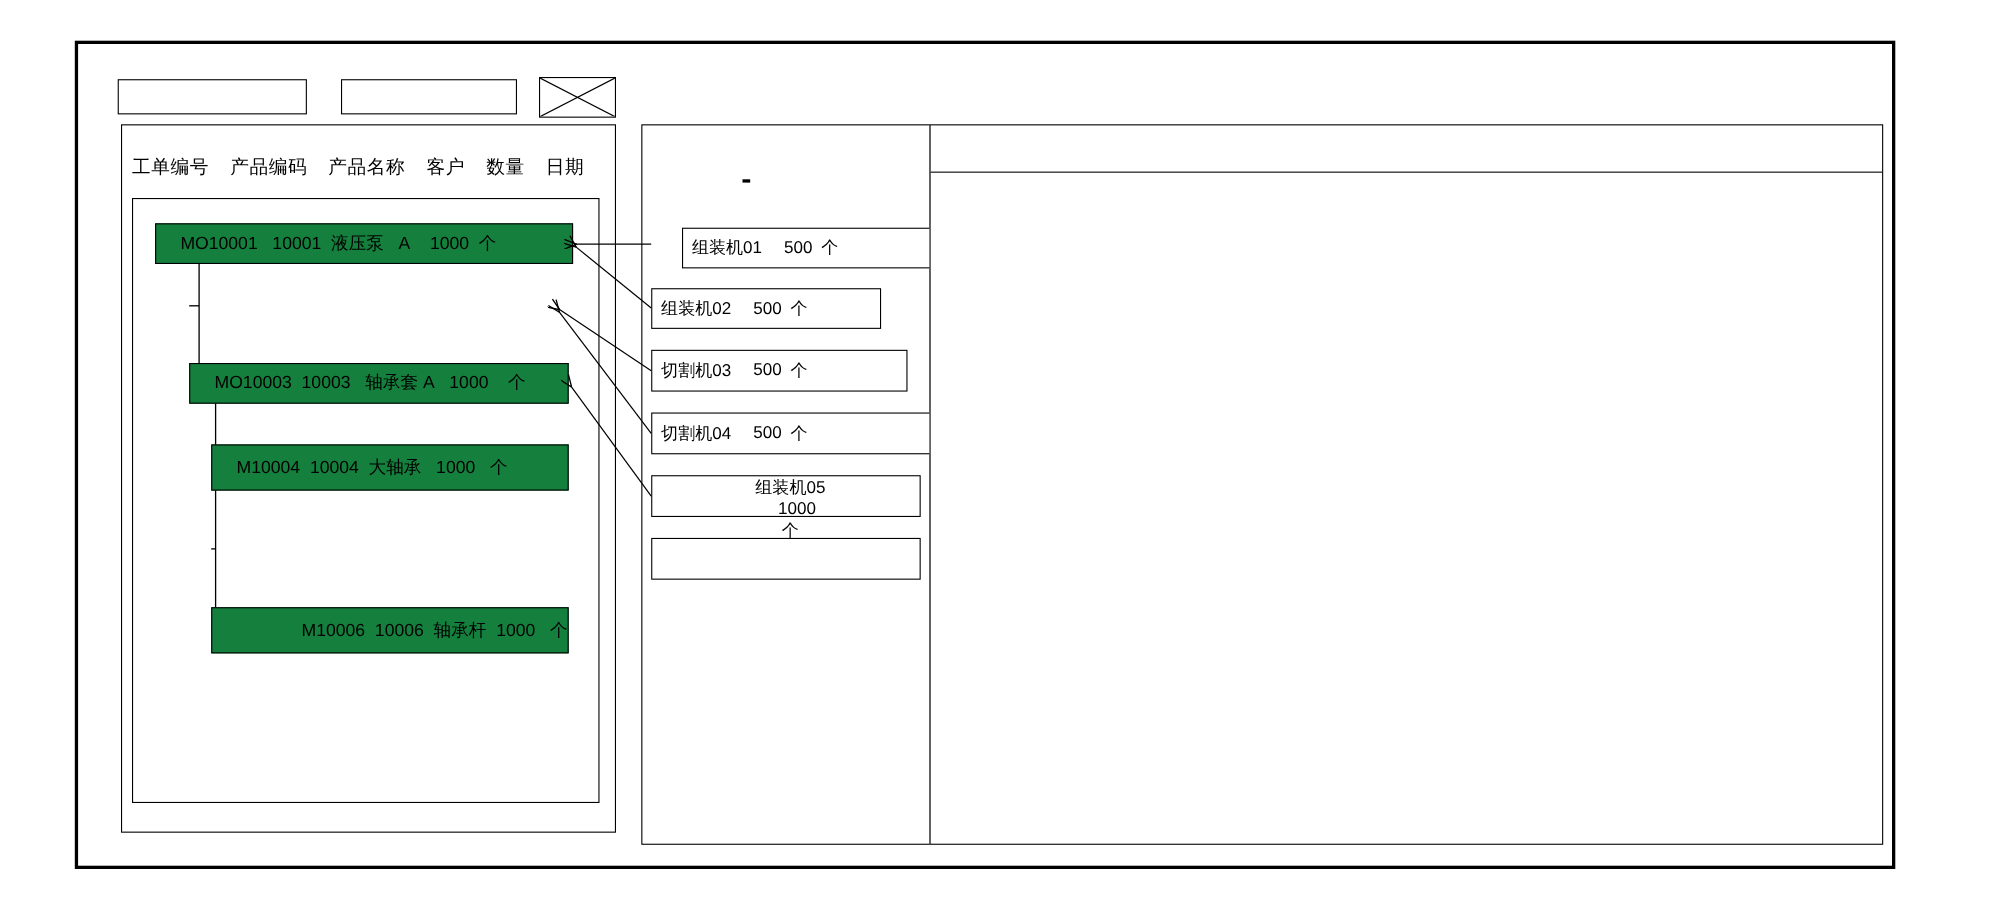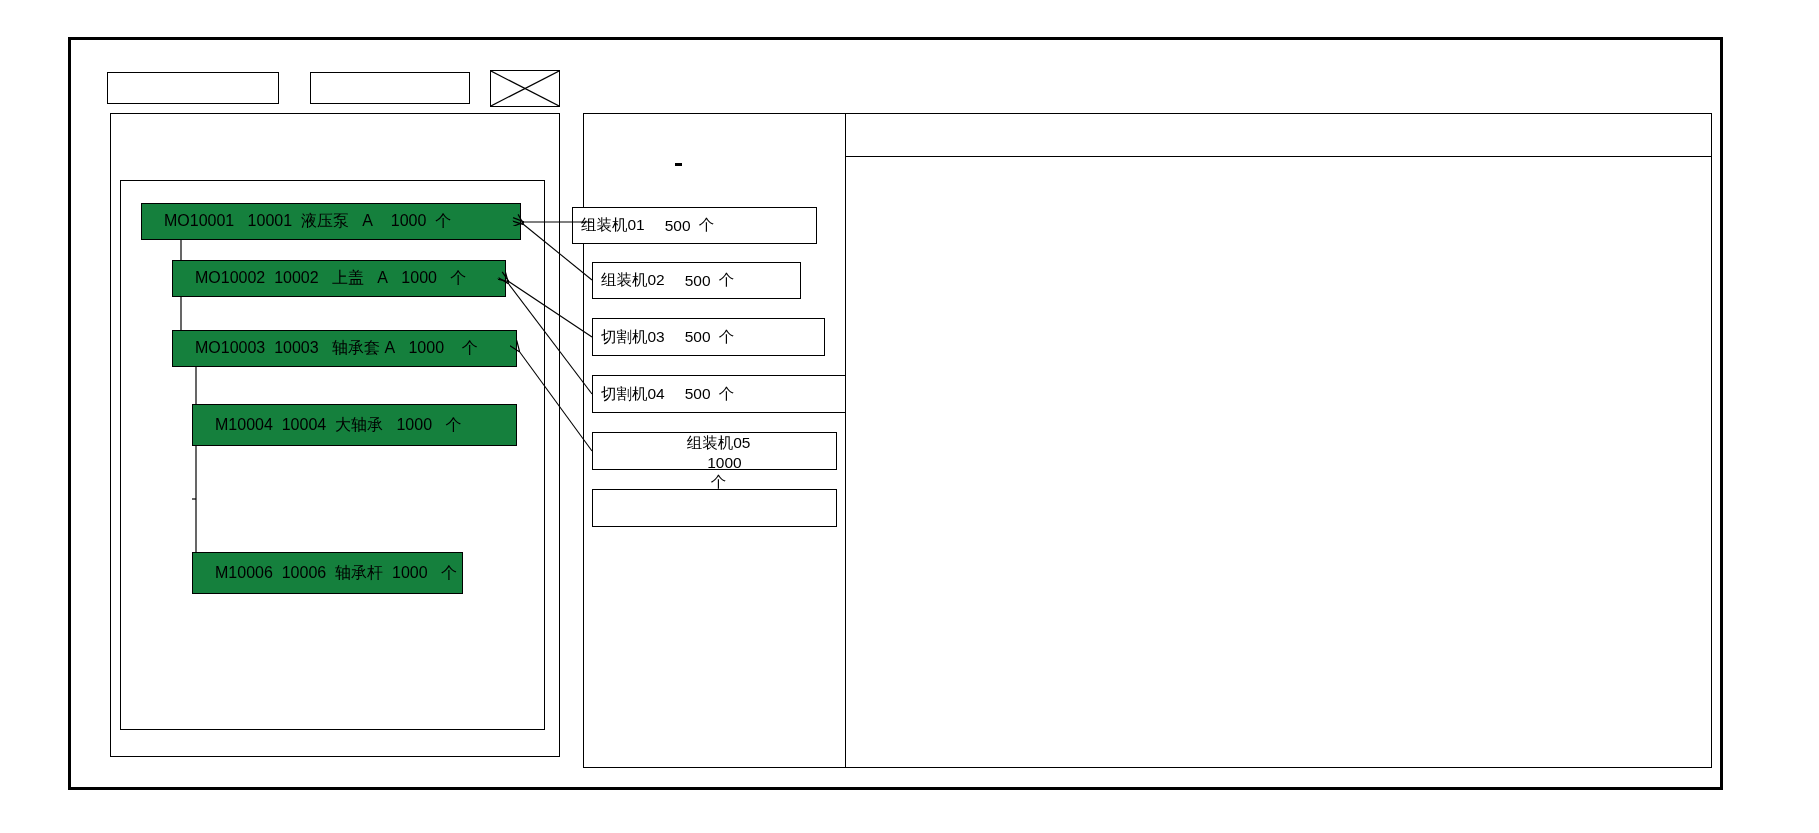--- a/index.html
+++ b/index.html
@@ -66,20 +66,28 @@
     <div class="tb-cross">
       <svg viewBox="0 0 70 37" preserveAspectRatio="none" aria-hidden="true">
         <line x1="0" y1="0" x2="70" y2="37" stroke="#000" stroke-width="1.2"></line>
         <line x1="70" y1="0" x2="0" y2="37" stroke="#000" stroke-width="1.2"></line>
       </svg>
     </div>
   </div>
 
   <div class="panel panel-left"></div>
 
+  <div class="lp-header">
+    <span>工单编号</span>
+    <span>产品编码</span>
+    <span>产品名称</span>
+    <span>客户</span>
+    <span>数量</span>
+    <span>日期</span>
+  </div>
 
   <div class="lp-scroll"></div>
 
   <svg class="tree-lines" aria-hidden="true">
 
     <line x1="181" y1="237" x2="181" y2="347" stroke="#000" stroke-width="1.2"></line>
     <line x1="181" y1="278" x2="172" y2="278" stroke="#000" stroke-width="1.2"></line>
     <line x1="181" y1="347" x2="172" y2="347" stroke="#000" stroke-width="1.2"></line>
 
     <line x1="196" y1="365" x2="196" y2="573" stroke="#000" stroke-width="1.2"></line>
@@ -92,30 +100,20 @@
     <div class="cells">
       <i>MO10001</i>&nbsp;&nbsp;
       <i>10001</i>&nbsp;
       <i>液压泵</i>&nbsp;&nbsp;
       <i>A</i>&nbsp;&nbsp;&nbsp;
       <i>1000</i>&nbsp;
       <i>个</i>
     </div>
   </div>
 
-  <div class="tree-row" style="left:172px;top:260px;width:334px;height:37px;">
-    <div class="cells">
-      <i>MO10002</i>&nbsp;
-      <i>10002</i>&nbsp;&nbsp;
-      <i>上盖</i>&nbsp;&nbsp;
-      <i>A</i>&nbsp;&nbsp;
-      <i>1000</i>&nbsp;&nbsp;
-      <i>个</i>
-    </div>
-  </div>
 
   <div class="tree-row" style="left:172px;top:330px;width:345px;height:37px;align-items:center;">
     <div class="cells">
       <i>MO10003</i>&nbsp;
       <i>10003</i>&nbsp;&nbsp;
       <i>轴承套</i>
       <i>A</i>&nbsp;&nbsp;
       <i>1000</i>&nbsp;&nbsp;&nbsp;
       <i>个</i>
     </div>
@@ -125,34 +123,34 @@
     <div class="cells">
       <i>M10004</i>&nbsp;
       <i>10004</i>&nbsp;
       <i>大轴承</i>&nbsp;&nbsp;
       <i>1000</i>&nbsp;&nbsp;
       <i>个</i>
     </div>
   </div>
 
 
-  <div class="tree-row" style="left:192px;top:552px;width:271px;height:42px;">
+  <div class="tree-row" style="left:192px;top:552px;width:325px;height:42px;justify-content:flex-end;">
     <div class="cells">
       <i>M10006</i>&nbsp;
       <i>10006</i>&nbsp;
       <i>轴承杆</i>&nbsp;
       <i>1000</i>&nbsp;&nbsp;
       <i>个</i>
     </div>
   </div>
 
   <div class="panel panel-mid"></div>
   <div class="mid-dot"></div>
 
-  <div class="mach-box" style="left:572px;top:207px;width:245px;height:37px;align-items:center;">
+  <div class="mach-box" style="left:620px;top:207px;width:245px;height:37px;align-items:center;">
     <span class="m-label">组装机01</span>
     <span class="m-qty">500</span>
     <span class="m-unit">个</span>
   </div>
 
   <div class="mach-box" style="left:592px;top:262px;width:209px;height:37px;">
     <span class="m-label">组装机02</span>
     <span class="m-qty">500</span>
     <span class="m-unit">个</span>
   </div>

